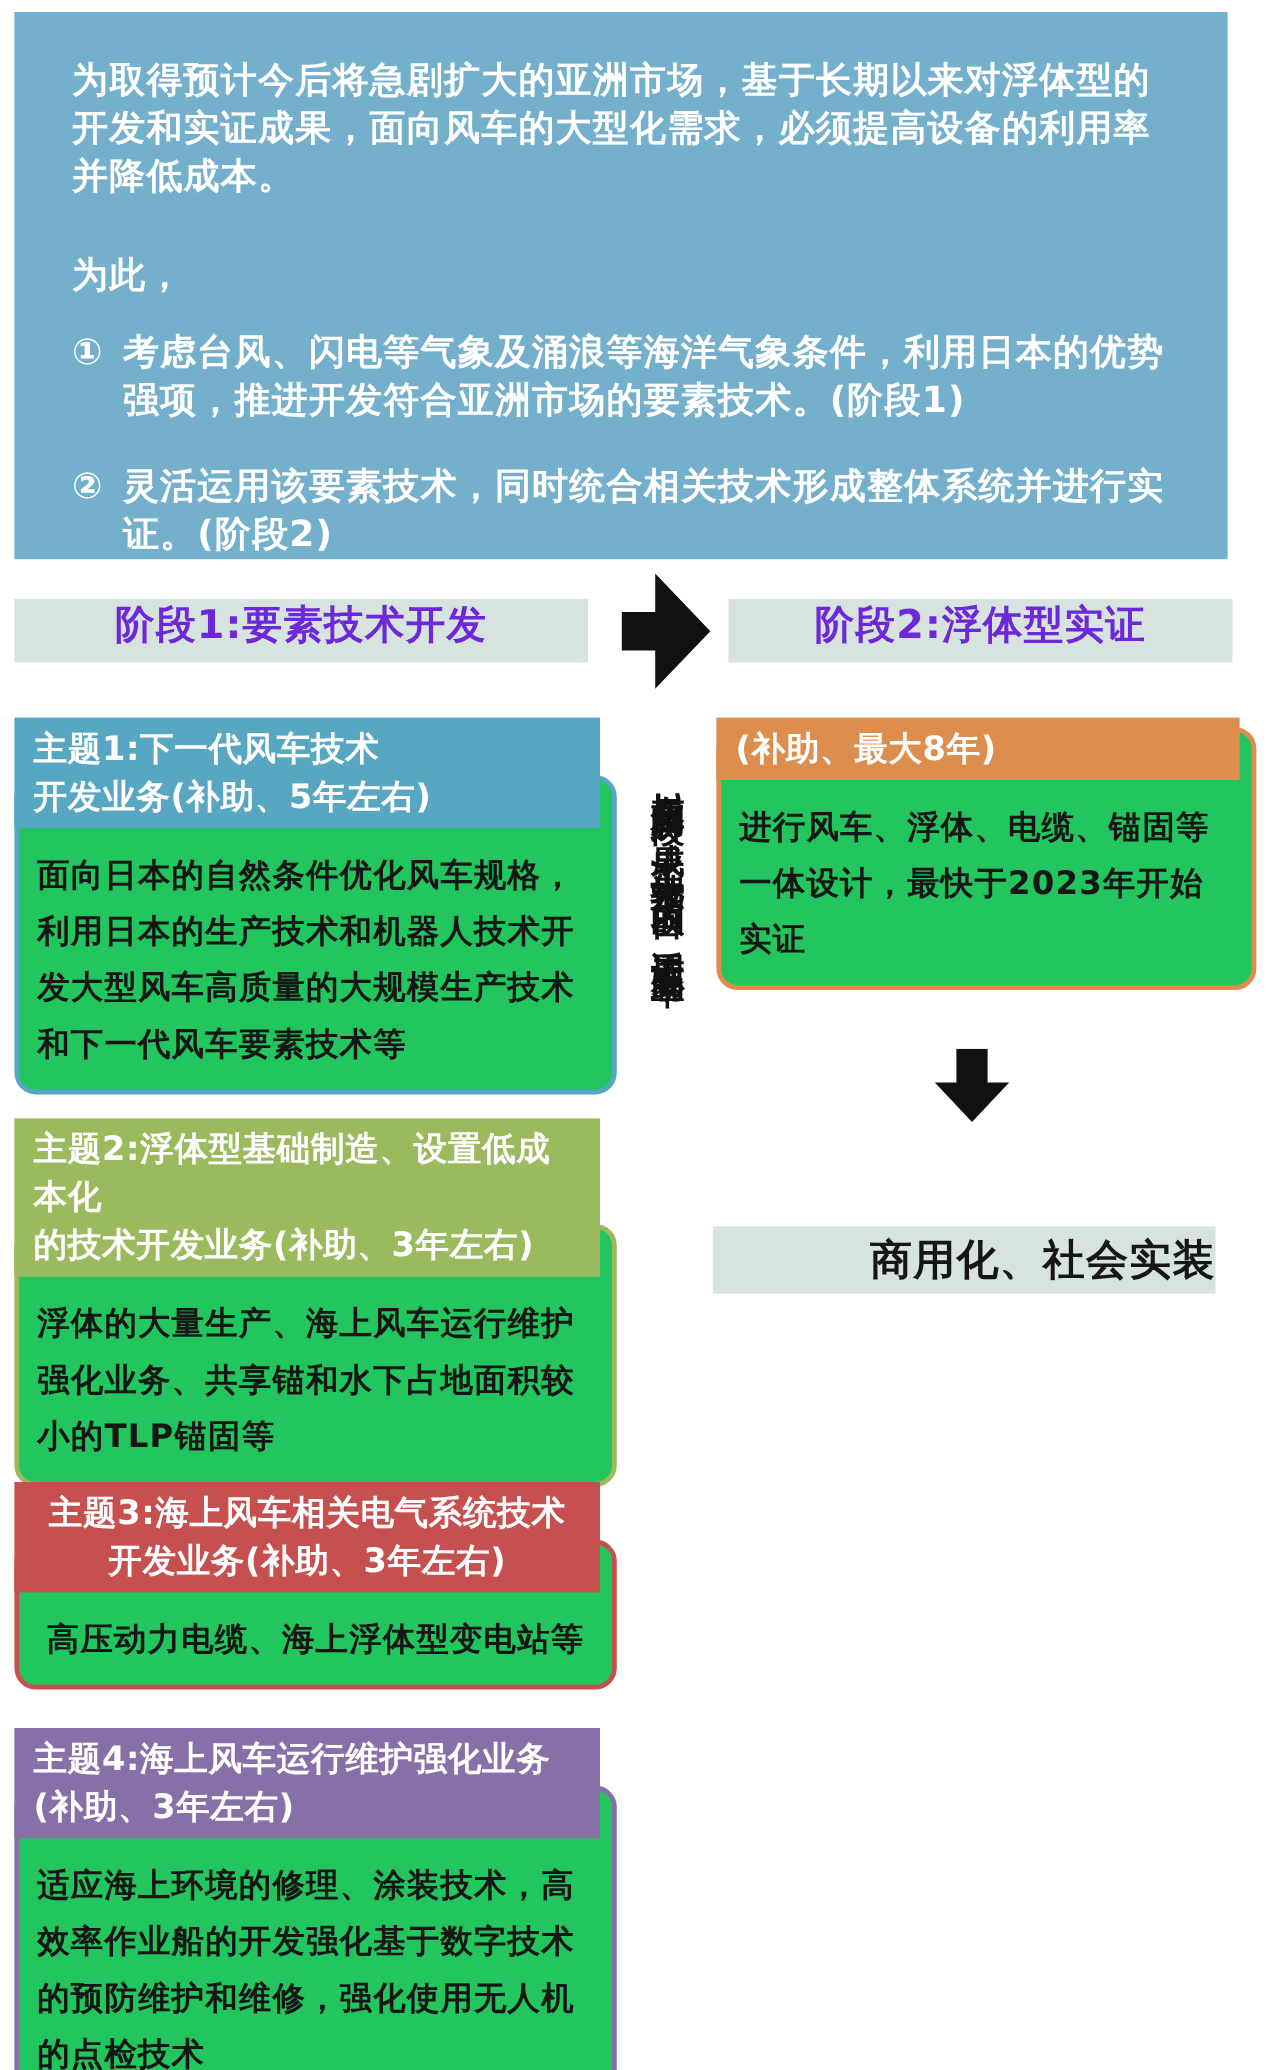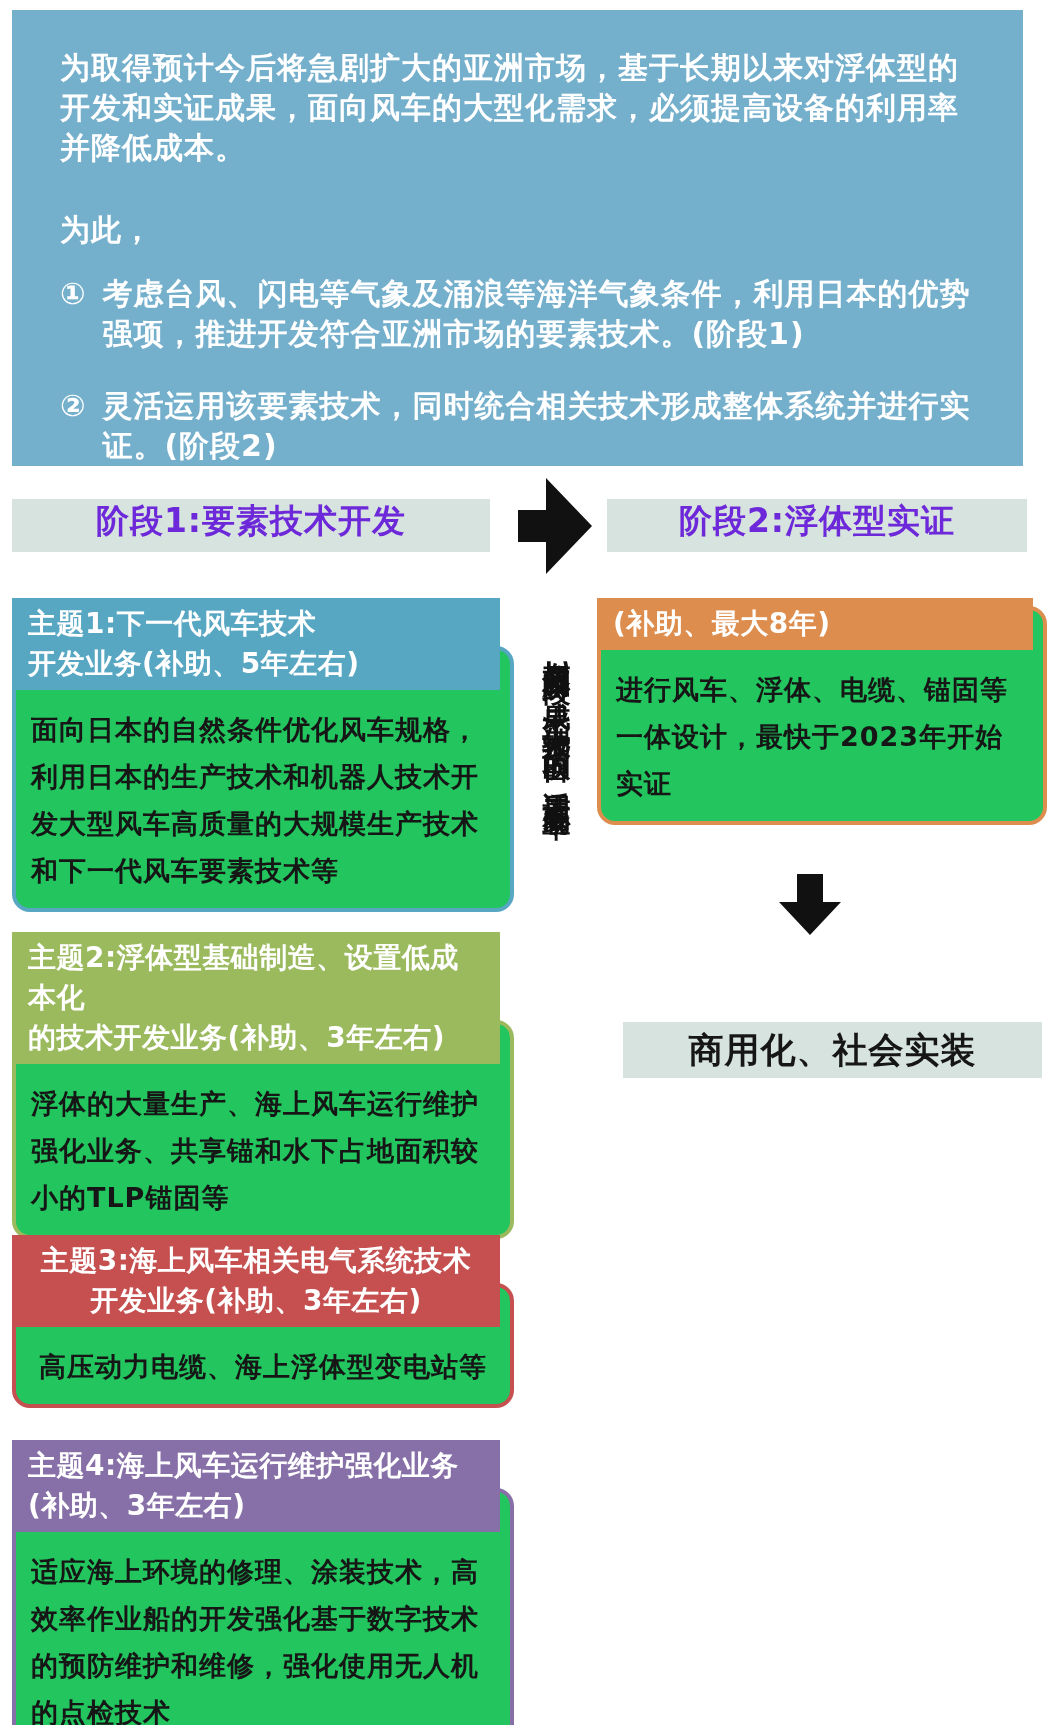--- a/index.html
+++ b/index.html
@@ -90,24 +90,24 @@
     text-orientation: mixed;
     font-size: 28px;
     letter-spacing: 3px;
     color: #111111;
     line-height: 40px;
   }
 
   
   .commercial-bar {
     position: absolute;
-    left: 623px; top: 1022px;
+    left: 594px; top: 1022px;
     width: 419px; height: 56px;
     background: var(--phase-bar-bg);
-    display: flex; align-items: center; justify-content: center;
+    display: flex; align-items: center; justify-content: flex-end;
     font-size: 35px; color: #161616;
     letter-spacing: 1px;
   }
 </style>
 </head>
 <body>
 
 <div class="canvas">
 
   <div class="intro">

